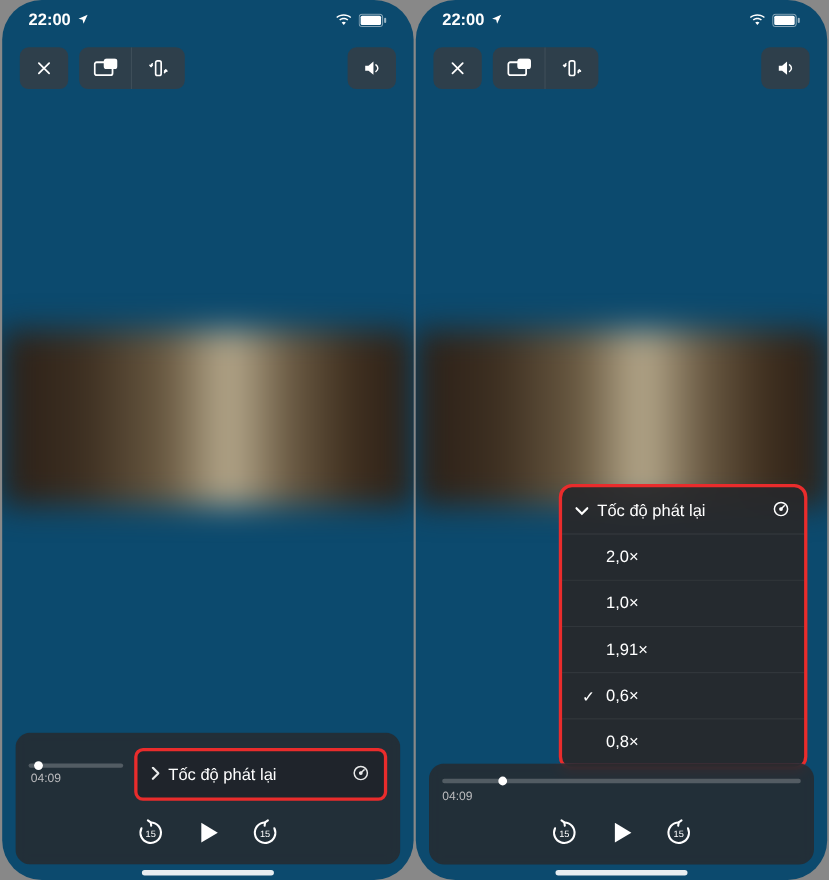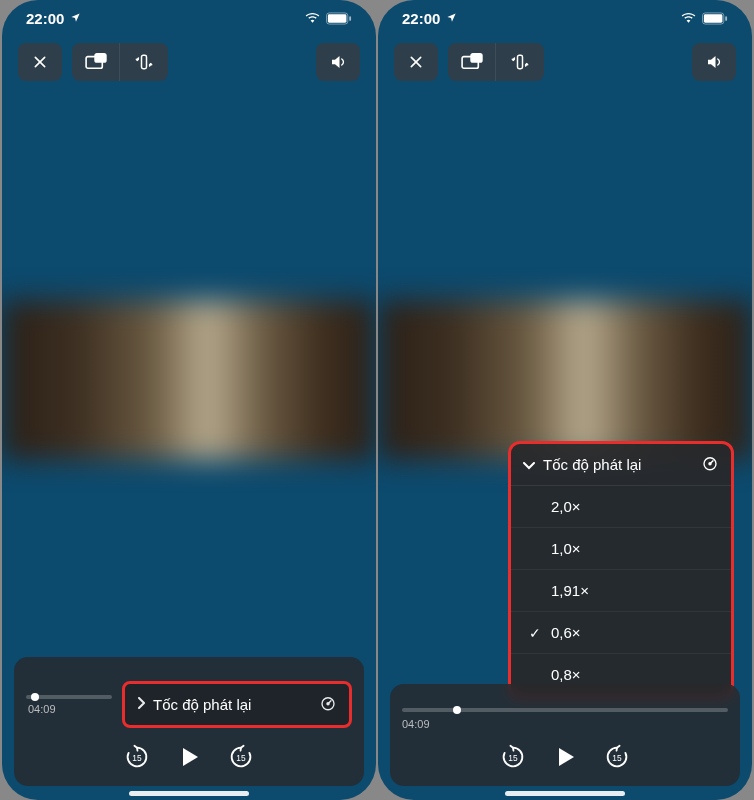--- a/index.html
+++ b/index.html
@@ -43,21 +43,21 @@
   .spacer { flex: 1; }
   .video-area {
     position: absolute; top: 300px; left: 0; width: 100%; height: 160px;
     background: linear-gradient(90deg,#2a1f17,#3d2f21 20%,#6a5a42 40%,#b8ab8e 55%,#6a5a43 70%,#3f2f1f 85%,#2a1f17);
     filter: blur(14px);
   }
   .bottom-panel {
     position: absolute; left: 12px; right: 12px; bottom: 14px;
     background: rgba(40,40,42,0.8);
     border-radius: 14px;
-    padding: 20px 10px 12px;
+    padding: 10px 10px 12px;
     backdrop-filter: blur(6px);
   }
   .progress-row { display: flex; align-items: center; gap: 10px; padding: 4px 2px 2px; }
   .progress-track {
     position: relative; height: 4px; background: rgba(255,255,255,0.22);
     border-radius: 2px; width: 86px;
   }
   .progress-track.wide { width: 100%; }
   .progress-thumb {
     position: absolute; left: 10%; top: 50%; transform: translate(-50%,-50%);

